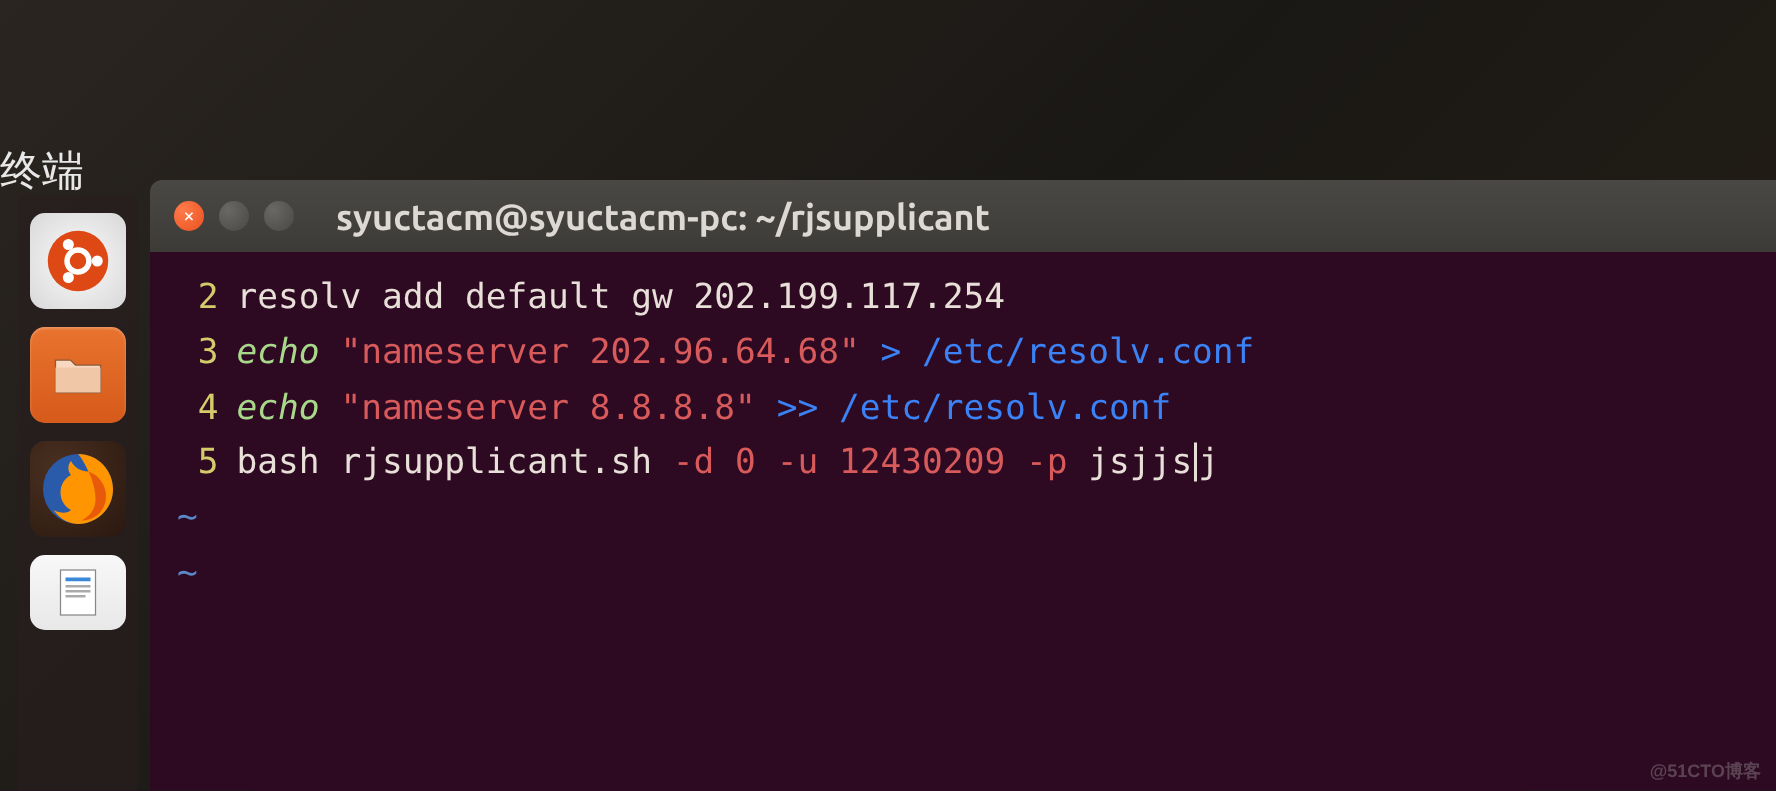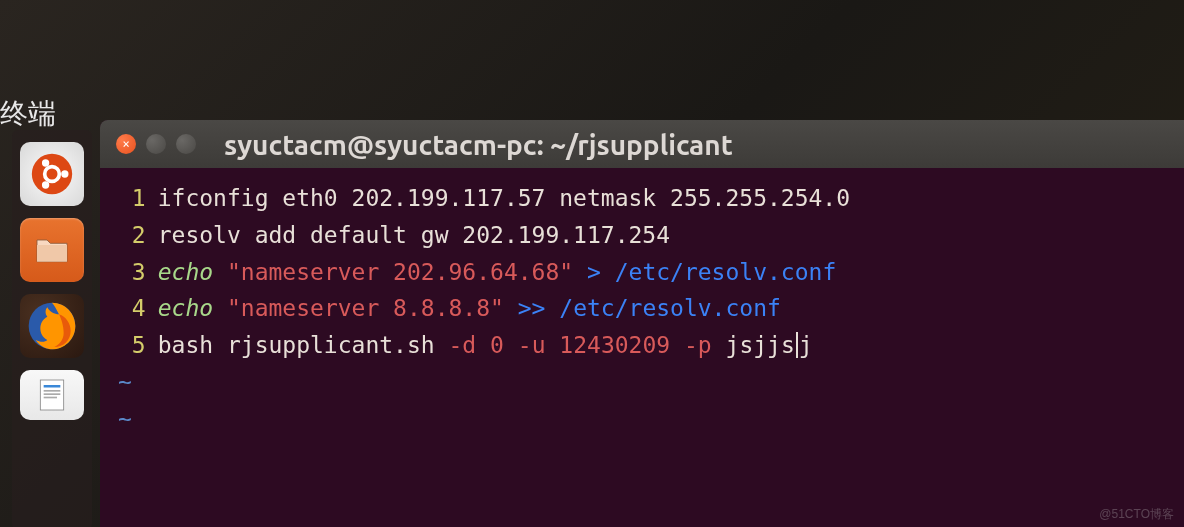--- a/index.html
+++ b/index.html
@@ -113,21 +113,21 @@
       background: radial-gradient(circle at 30% 30%, #ff7b4a, #e8521f);
       color: #fff;
       font-size: 12px;
     }
     .win-min, .win-max {
       background: radial-gradient(circle at 30% 30%, #6a6865, #4a4845);
     }
     .titlebar-text {
       margin-left: 18px;
       color: #ddd8d4;
-      font-size: 28px;
+      font-size: 24px;
       font-weight: bold;
       font-family: 'Ubuntu', sans-serif;
     }
     .terminal-content {
       padding: 12px 18px;
       font-size: 23px;
       line-height: 1.6;
     }
     .line {
       white-space: pre;
@@ -163,20 +163,21 @@
       vertical-align: text-bottom;
       margin: 0 1px;
     }
     .watermark {
       position: absolute;
       bottom: 4px;
       right: 10px;
       color: rgba(200,200,200,0.3);
       font-size: 12px;
       font-family: sans-serif;
+      font-weight: bold;
     }
   </style>
 </head>
 <body>
 
 <div class="desktop-bg"></div>
 
 <div class="top-label">终端</div>
 
 <div class="launcher">
@@ -214,21 +215,20 @@
 </div>
 
 <div class="terminal-window">
   <div class="titlebar">
     <span class="win-btn win-close">×</span>
     <span class="win-btn win-min"></span>
     <span class="win-btn win-max"></span>
     <span class="titlebar-text">syuctacm@syuctacm-pc: ~/rjsupplicant</span>
   </div>
   <div class="terminal-content" id="term-body">
-      <div class="line"><span class="lineno"> 1</span><span class="cmd-plain">ifconfig eth0 202.199.117.57 netmask 255.255.254.0</span></div>
       <div class="line"><span class="lineno"> 2</span><span class="cmd-plain">resolv add default gw 202.199.117.254</span></div>
       <div class="line"><span class="lineno"> 3</span><span class="cmd-keyword">echo </span><span class="cmd-string">"nameserver 202.96.64.68"</span><span class="cmd-path"> &gt; /etc/resolv.conf</span></div>
       <div class="line"><span class="lineno"> 4</span><span class="cmd-keyword">echo </span><span class="cmd-string">"nameserver 8.8.8.8"</span><span class="cmd-path"> &gt;&gt; /etc/resolv.conf</span></div>
       <div class="line"><span class="lineno"> 5</span><span class="cmd-plain">bash rjsupplicant.sh </span><span class="cmd-flag">-d</span><span class="cmd-plain"> </span><span class="cmd-string">0</span><span class="cmd-plain"> </span><span class="cmd-flag">-u</span><span class="cmd-plain"> </span><span class="cmd-string">12430209</span><span class="cmd-plain"> </span><span class="cmd-flag">-p</span><span class="cmd-plain"> jsjjs</span><span class="cursor"></span><span class="cmd-plain">j</span></div>
       <div class="line"><span class="tilde">~</span></div>
       <div class="line"><span class="tilde">~</span></div>
     </div>
 </div>
 
 <div class="watermark">@51CTO博客</div>

